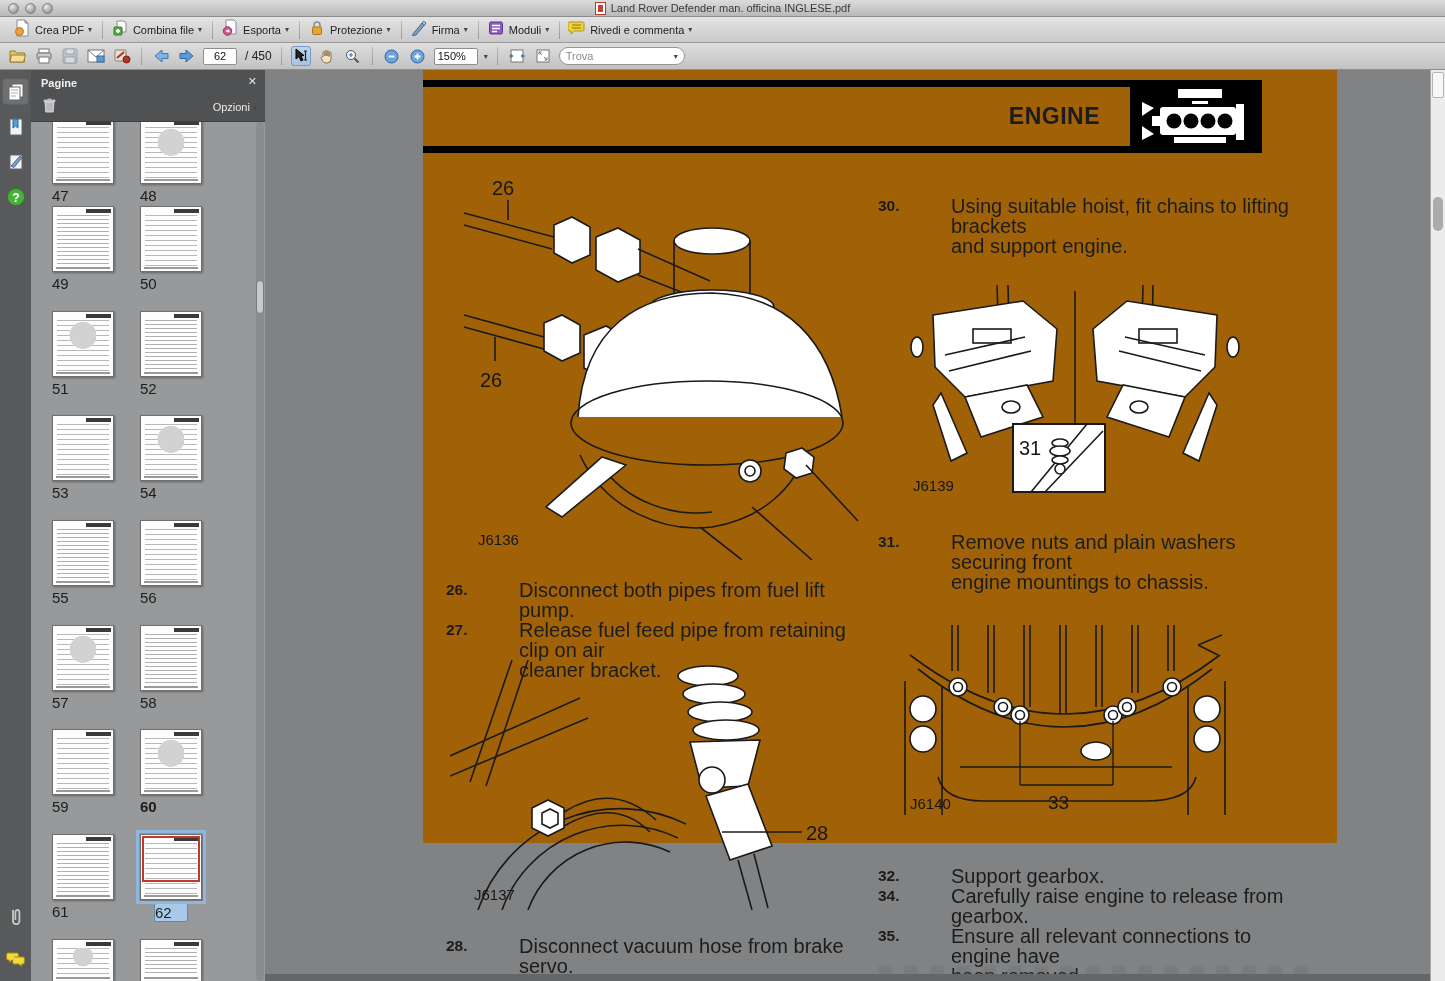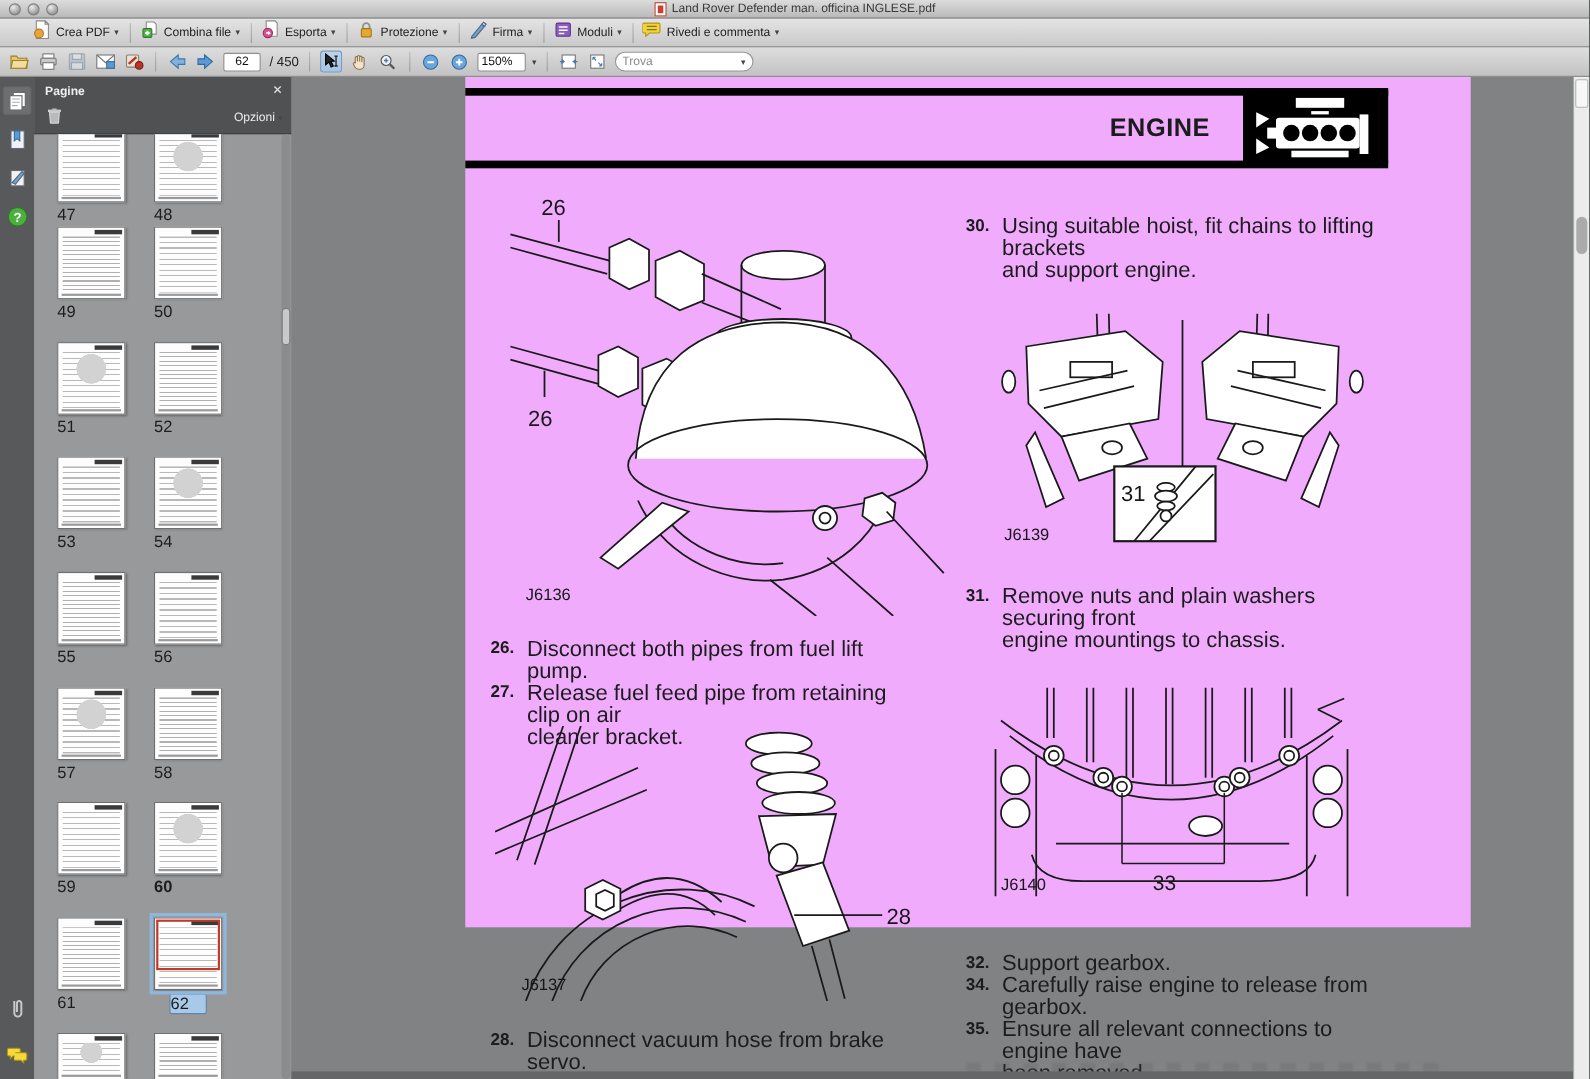--- a/index.html
+++ b/index.html
@@ -20,21 +20,21 @@
     background:radial-gradient(circle at 35% 30%,#ececec,#9c9c9c 70%);
     border:1px solid #7d7d7d;}
   .title-wrap{flex:1;display:flex;justify-content:center;align-items:center;gap:5px;}
   .pdf-glyph{width:11px;height:13px;background:#fff;border:1px solid #b43b2e;position:relative;}
   .pdf-glyph::after{content:"";position:absolute;inset:2px;background:#c8402f;}
   .win-title{font-size:11px;color:#3a3a3a;}
 
   
   .toolbar1{position:absolute;left:0;top:17px;width:100%;height:26px;
     background:linear-gradient(#e4e4e4,#c9c9c9);border-bottom:1px solid #9a9a9a;
-    display:flex;align-items:center;padding-left:24px;}
+    display:flex;align-items:center;padding-left:8px;}
   .tb-btn{display:flex;align-items:center;gap:4px;padding:2px 7px 2px 5px;height:22px;
     border-radius:3px;cursor:default;}
   .tb-label{font-size:11px;color:#222;white-space:nowrap;}
   .dd{font-size:8px;color:#444;}
   .tbsep{width:1px;height:18px;background:linear-gradient(#bbb,#999);margin:0 3px;}
 
   
   .toolbar2{position:absolute;left:0;top:43px;width:100%;height:27px;
     background:linear-gradient(#dedede,#c2c2c2);border-bottom:1px solid #8f8f8f;
     display:flex;align-items:center;padding-left:8px;gap:6px;}
@@ -82,34 +82,34 @@
   .thumb-page::after{content:"";position:absolute;bottom:2px;left:3px;right:3px;height:2px;background:#9a9a9a;}
   .thumb-num{margin-top:3px;font-size:15px;color:#1d1d1d;}
   .thumb-num.chip{background:var(--chip-blue);border:1px solid #5f87ad;border-radius:2px;width:34px;margin:3px auto 0;}
   .selected .thumb-page{outline:3px solid var(--sel-blue);outline-offset:1px;}
   .view-rect{position:absolute;left:1px;right:1px;top:1px;height:72%;border:2px solid var(--view-red);}
   .panel-scroll{position:absolute;right:1px;top:52px;width:8px;height:859px;background:#8a8c8e;border-radius:4px;}
   .panel-thumbbar{position:absolute;right:1px;top:210px;width:8px;height:34px;background:#c7c9cb;border-radius:4px;border:1px solid #77797b;}
 
   
   .docarea{position:absolute;left:265px;top:70px;width:1180px;height:911px;background:#808284;}
-  .page{position:absolute;left:158px;top:0;width:914px;height:773px;background:#f0abfc;color:#1c1c1c;}
+  .page{position:absolute;left:158px;top:0;width:914px;height:773px;background:#a16207;color:#1c1c1c;}
   .bottom-strip{position:absolute;left:0;bottom:0;width:100%;height:7px;background:#646668;}
   .doc-scroll{position:absolute;right:0;top:0;width:15px;height:911px;background:#ececec;border-left:1px solid #a8a8a8;}
   .doc-scroll .btn{position:absolute;left:1px;top:2px;width:12px;height:26px;background:#f7f7f7;border:1px solid #b5b5b5;border-radius:2px;}
   .doc-scroll .bar{position:absolute;left:2px;top:127px;width:10px;height:34px;background:#ababab;border-radius:5px;}
 
   
   .hbar{position:absolute;left:0px;width:839px;height:7px;background:#000;}
   .engine-title{position:absolute;right:237px;top:33px;font-size:23px;font-weight:bold;letter-spacing:.5px;}
   .engine-box{position:absolute;left:707px;top:12px;width:132px;height:66px;background:#000;}
 
   
   .steps{position:absolute;display:flex;flex-direction:column;}
-  .step{display:flex;}
+  .step{display:flex;gap:40px;}
   .step-num{width:33px;font-weight:bold;font-size:15.5px;line-height:20px;}
   .step-text{width:360px;font-size:20px;line-height:20px;white-space:pre-line;}
 
   .fig{position:absolute;}
   .fig svg{display:block;}
   .fig text{font-family:"Liberation Sans","DejaVu Sans",sans-serif;fill:#161616;}
   .smudge{position:absolute;left:455px;top:896px;width:430px;height:9px;
     background:repeating-linear-gradient(90deg,rgba(90,90,90,.35) 0 14px,rgba(150,150,150,.12) 14px 26px);
     filter:blur(1px);opacity:.5;}
 </style>

